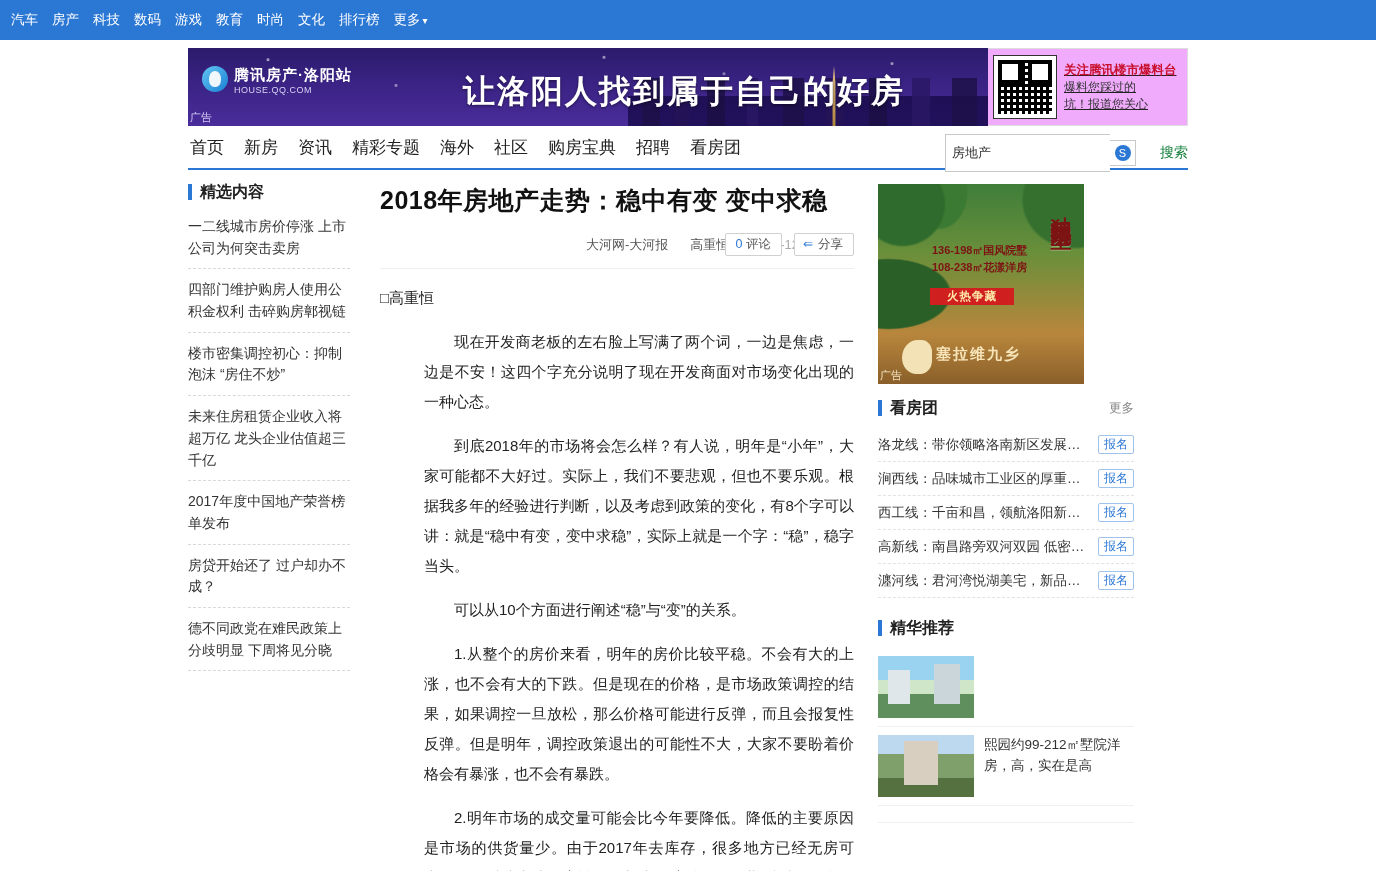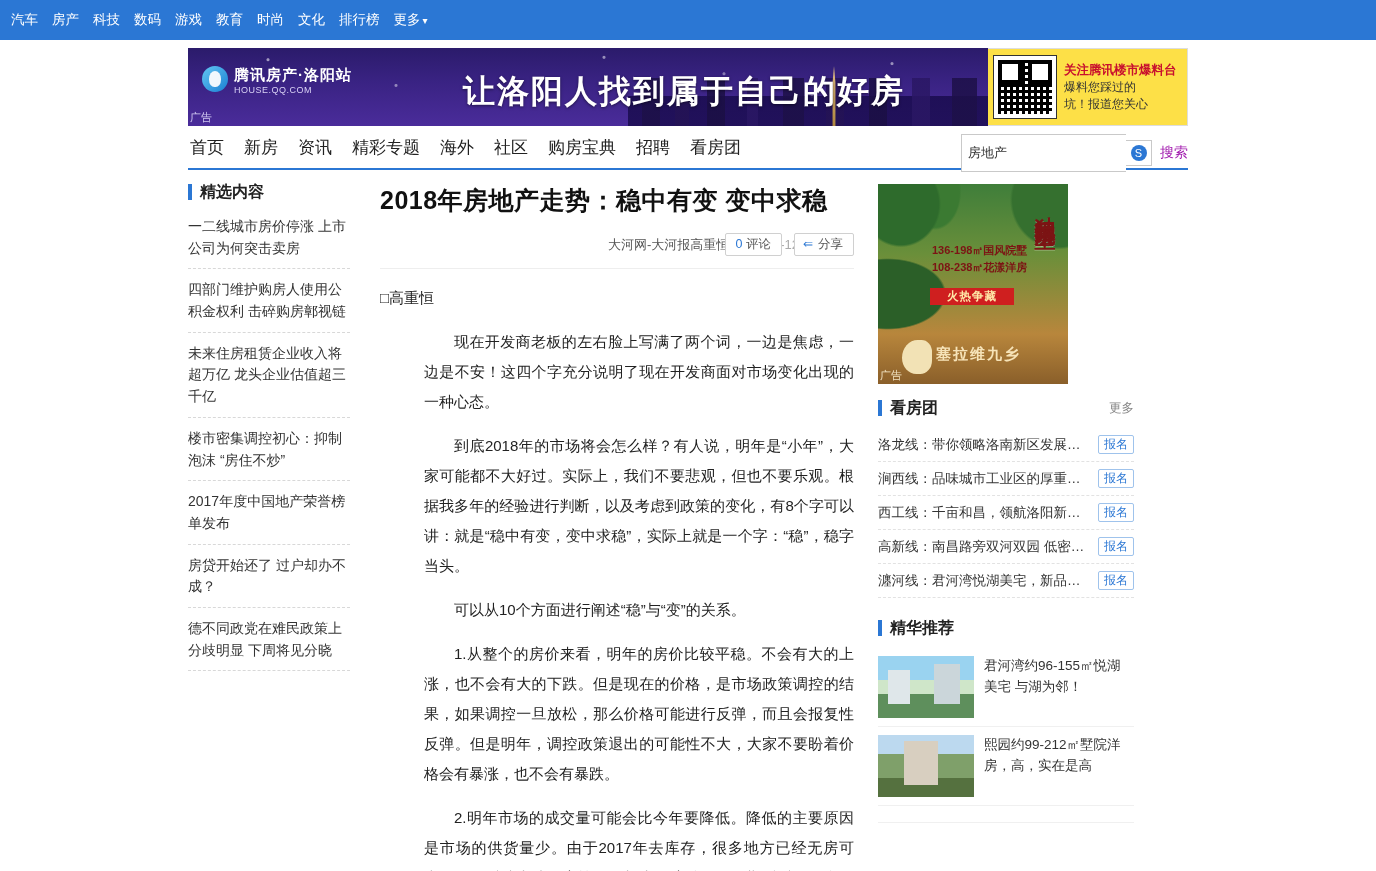--- a/index.html
+++ b/index.html
@@ -102,22 +102,22 @@
     color:#fff; font-size:32px; font-weight:bold; letter-spacing:2px;
     text-shadow:0 1px 3px rgba(0,0,0,.5);
   }
   #banner .ad-mark {
     position:absolute; left:2px; bottom:1px;
     color:#cfc6f0; font-size:11px;
   }
   #qr-box {
     width:200px; height:78px;
     border:1px solid #ddd; border-left:none;
-    background:#fde047;
-    display:flex; align-items:center; padding:4px 6px;
+    background:#f0abfc;
+    display:flex; align-items:center; padding:4px 6px;text-decoration:underline;
   }
   #qr-code {
     width:62px;height:62px;flex:none;
     background-image:
       linear-gradient(90deg,#000 50%, transparent 50%),
       linear-gradient(#000 50%, transparent 50%);
     background-size:6px 6px, 6px 6px;
     background-color:#fff;
     border:4px solid #fff;
     outline:1px solid #333;
@@ -158,21 +158,21 @@
   }
   #searchbox .s-ico {
     width:26px;height:26px;border:1px solid #c9c9c9; border-left:none;
     background:#fff; display:flex; align-items:center; justify-content:center;
   }
   #searchbox .s-ico span {
     display:inline-block;width:16px;height:16px;border-radius:50%;
     background:#2b77d4; color:#fff; font-size:11px; line-height:16px; text-align:center;
   }
   #searchbox .s-btn {
-    margin-left:8px; font-size:14px; color:#a21caf; cursor:pointer;
+    margin-left:24px; font-size:14px; color:#15803d; cursor:pointer;
   }
 
   
   #cols { width:1000px; margin:0 auto; display:flex; padding-top:14px; }
   #colL { width:162px; flex:none; }
   #colM { width:528px; flex:none; padding:0 24px 0 30px; }
   #colR { width:256px; flex:none; }
 
   .sec-head {
     font-size:16px; font-weight:bold; color:#222;
@@ -200,21 +200,21 @@
     letter-spacing:.5px;
   }
   #art-meta {
     display:flex; align-items:center; font-size:13px; color:#777;
     padding-bottom:14px;
     border-bottom:1px solid #eee;
     position:relative;
     justify-content:flex-end;
   }
   #art-meta .src { color:#555; }
-  #art-meta .author { color:#555; }
+  #art-meta .author { margin-left:22px; color:#555; }
   #art-meta .time { margin-left:22px; color:#aaa; }
   #art-meta .cmt {
     position:absolute; right:72px; top:-3px;
     border:1px solid #d0d0d0; border-radius:2px;
     padding:2px 10px; font-size:12.5px; color:#555; background:#fff; cursor:pointer;
   }
   #art-meta .cmt b { color:#2b77d4; font-weight:normal; }
   #art-meta .share {
     position:absolute; right:0; top:-3px;
     border:1px solid #d0d0d0; border-radius:2px;
@@ -222,21 +222,21 @@
     display:flex; align-items:center; gap:5px;
   }
   #art-meta .share .ic { color:#2b77d4; font-size:12px; }
 
   #art-body { padding-top:14px; font-size:15px; line-height:2.0; color:#222; }
   #art-body p { margin:0 0 14px; text-align:justify; }
   #art-body p.indent { text-indent:2em;margin-left:44px; }
 
   
   #rad {
-    width:190px; height:200px;
+    width:206px; height:200px;
     position:relative; overflow:hidden;
     background:linear-gradient(180deg,#3f7e3a 0%, #6a8f3a 35%, #b8863c 75%, #8a5f2a 100%);
   }
   #rad .foliage {
     position:absolute; inset:0;
     background:
       radial-gradient(ellipse at 12% 10%, #2e6b2c 0 16%, transparent 17%),
       radial-gradient(ellipse at 30% 4%, #3b7a32 0 13%, transparent 14%),
       radial-gradient(ellipse at 5% 55%, #2b5f28 0 22%, transparent 23%),
       radial-gradient(ellipse at 95% 8%, #35702f 0 18%, transparent 19%);
@@ -362,22 +362,22 @@
 
   <div id="cols">
 
     <div id="colL">
       <div class="sec-head">
         <span>精选内容</span>
       </div>
       <div id="left-list">
         <div class="li">一二线城市房价停涨 上市公司为何突击卖房</div>
         <div class="li">四部门维护购房人使用公积金权利 击碎购房鄣视链</div>
+        <div class="li">楼市密集调控初心：抑制泡沫 “房住不炒”</div>
         <div class="li">未来住房租赁企业收入将超万亿 龙头企业估值超三千亿</div>
-        <div class="li">楼市密集调控初心：抑制泡沫 “房住不炒”</div>
         <div class="li">2017年度中国地产荣誉榜单发布</div>
         <div class="li">房贷开始还了 过户却办不成？</div>
         <div class="li">德不同政党在难民政策上分歧明显 下周将见分晓</div>
       </div>
     </div>
 
     <div id="colM">
       <h1 id="art-title">2018年房地产走势：稳中有变 变中求稳</h1>
 
       <div id="art-meta">
@@ -447,21 +447,20 @@
           <span class="b">报名</span>
         </div>
       </div>
 
       <div class="sec-head" style="margin-top:22px;">
         <span>精华推荐</span>
       </div>
       <div id="rec-list">
         <div class="rec">
           <div class="thumb th1"></div>
-          <div class="rtxt">君河湾约96-155㎡悦湖美宅 与湖为邻！</div>
         </div>
         <div class="rec">
           <div class="thumb th3"></div>
           <div class="rtxt">熙园约99-212㎡墅院洋房，高，实在是高</div>
         </div>
         <div class="rec">
           
           
         </div>
       </div>

